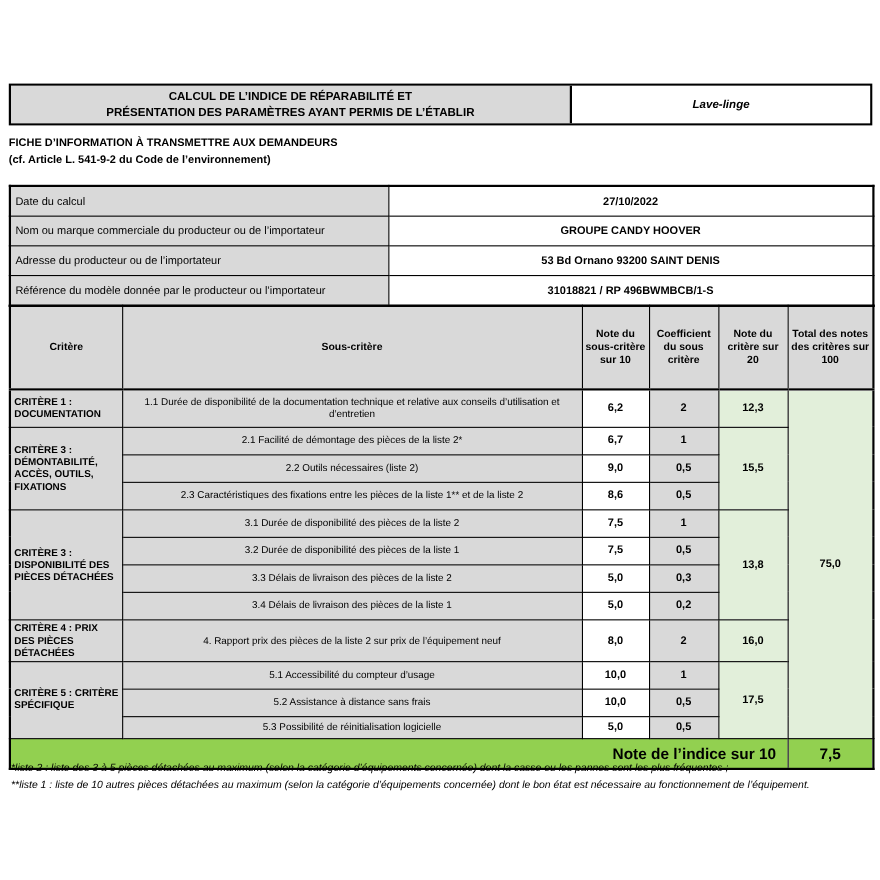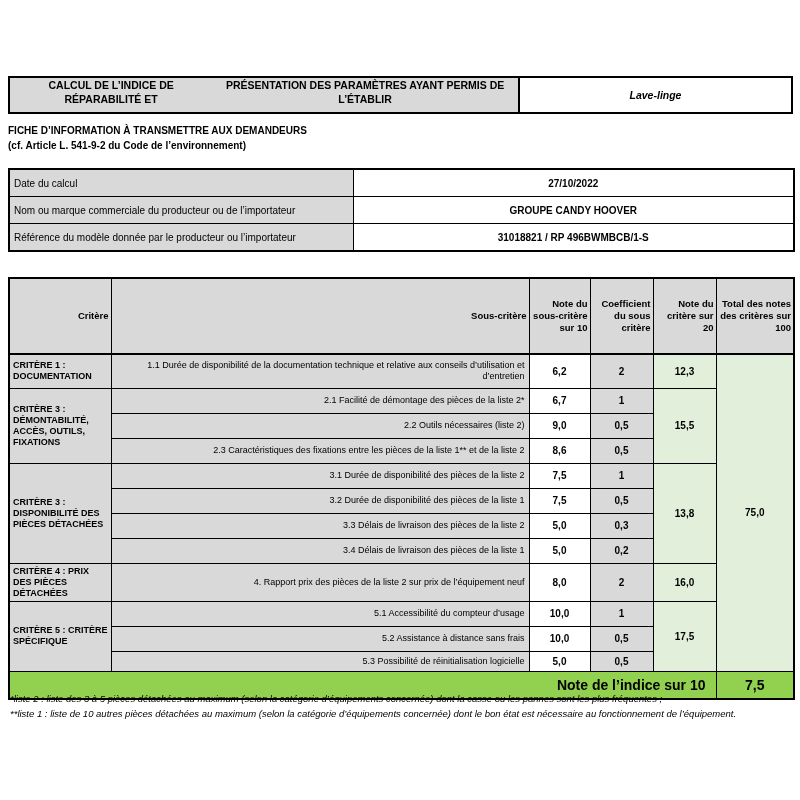--- a/index.html
+++ b/index.html
@@ -16,21 +16,21 @@
   }
 
   
   #title-bar {
     position:absolute; top:76px; left:8px; width:785px; height:38px;
     display:flex; border:2px solid var(--border); box-sizing:border-box;
   }
   .title-main {
     flex:0 0 510px; background:var(--cell-gray);
     border-right:2px solid var(--border); box-sizing:border-box;
-    display:flex; justify-content:center;
+    display:flex; flex-direction:column; justify-content:center;
     text-align:center; font-weight:bold; font-size:10.5px; line-height:14px;
   }
   .title-cat {
     flex:1; display:flex; align-items:center; justify-content:center;
     font-style:italic; font-weight:bold; font-size:10.5px; background:#fff;
   }
 
   
   #subtitle {
     position:absolute; top:123px; left:8px; width:575px;
@@ -53,32 +53,32 @@
     border-collapse:collapse; table-layout:fixed;
     border:2px solid var(--border);
   }
   #main-table th, #main-table td {
     border:1px solid var(--border); vertical-align:middle;
     overflow:hidden;
   }
   #main-table thead tr { height:76px; }
   #main-table th {
     background:var(--cell-gray); font-weight:bold; font-size:9.5px;
-    text-align:right; line-height:12px; padding:2px;
+    text-align:center; line-height:12px; padding:2px;
     border-bottom:2px solid var(--border);
   }
   .r34 { height:34px; } .r25 { height:25px; } .r30 { height:30px; } .r20 { height:20px; }
   .g-top td { border-top:2px solid var(--border); }
   .crit {
     background:var(--cell-gray); font-weight:bold; font-size:9px;
     line-height:11px; padding:2px 3px;
   }
   .sub {
     background:var(--cell-gray); font-size:9px; line-height:11px;
-    text-align:right; padding:1px 4px;
+    text-align:center; padding:1px 4px;
   }
   .n10  { background:#ffffff; font-weight:bold; font-size:10px; text-align:center; }
   .coef { background:var(--cell-gray); font-weight:bold; font-size:10px; text-align:center; }
   .n20  { background:var(--light-green); font-weight:bold; font-size:10px; text-align:center; }
   .total{ background:var(--light-green); font-weight:bold; font-size:10px; text-align:center; }
   tr.foot { height:28px; }
   tr.foot td {
     background:var(--bright-green); font-weight:bold; font-size:14px;
     border-top:2px solid var(--border);
   }
@@ -113,20 +113,24 @@
       <col style="width:441px">
     </colgroup>
   <tbody>
     <tr>
       <td class="i-label">Date du calcul</td>
       <td class="i-value">27/10/2022</td>
     </tr>
     <tr>
       <td class="i-label">Nom ou marque commerciale du producteur ou de l’importateur</td>
       <td class="i-value">GROUPE CANDY HOOVER</td>
+    </tr>
+    <tr>
+      <td class="i-label">Adresse du producteur ou de l’importateur</td>
+      <td class="i-value">53 Bd Ornano 93200 SAINT DENIS</td>
     </tr>
     <tr>
       <td class="i-label">Référence du modèle donnée par le producteur ou l’importateur</td>
       <td class="i-value">31018821 / RP 496BWMBCB/1-S</td>
     </tr>
   </tbody>
 </table>
 
 <table id="main-table">
   <colgroup>

